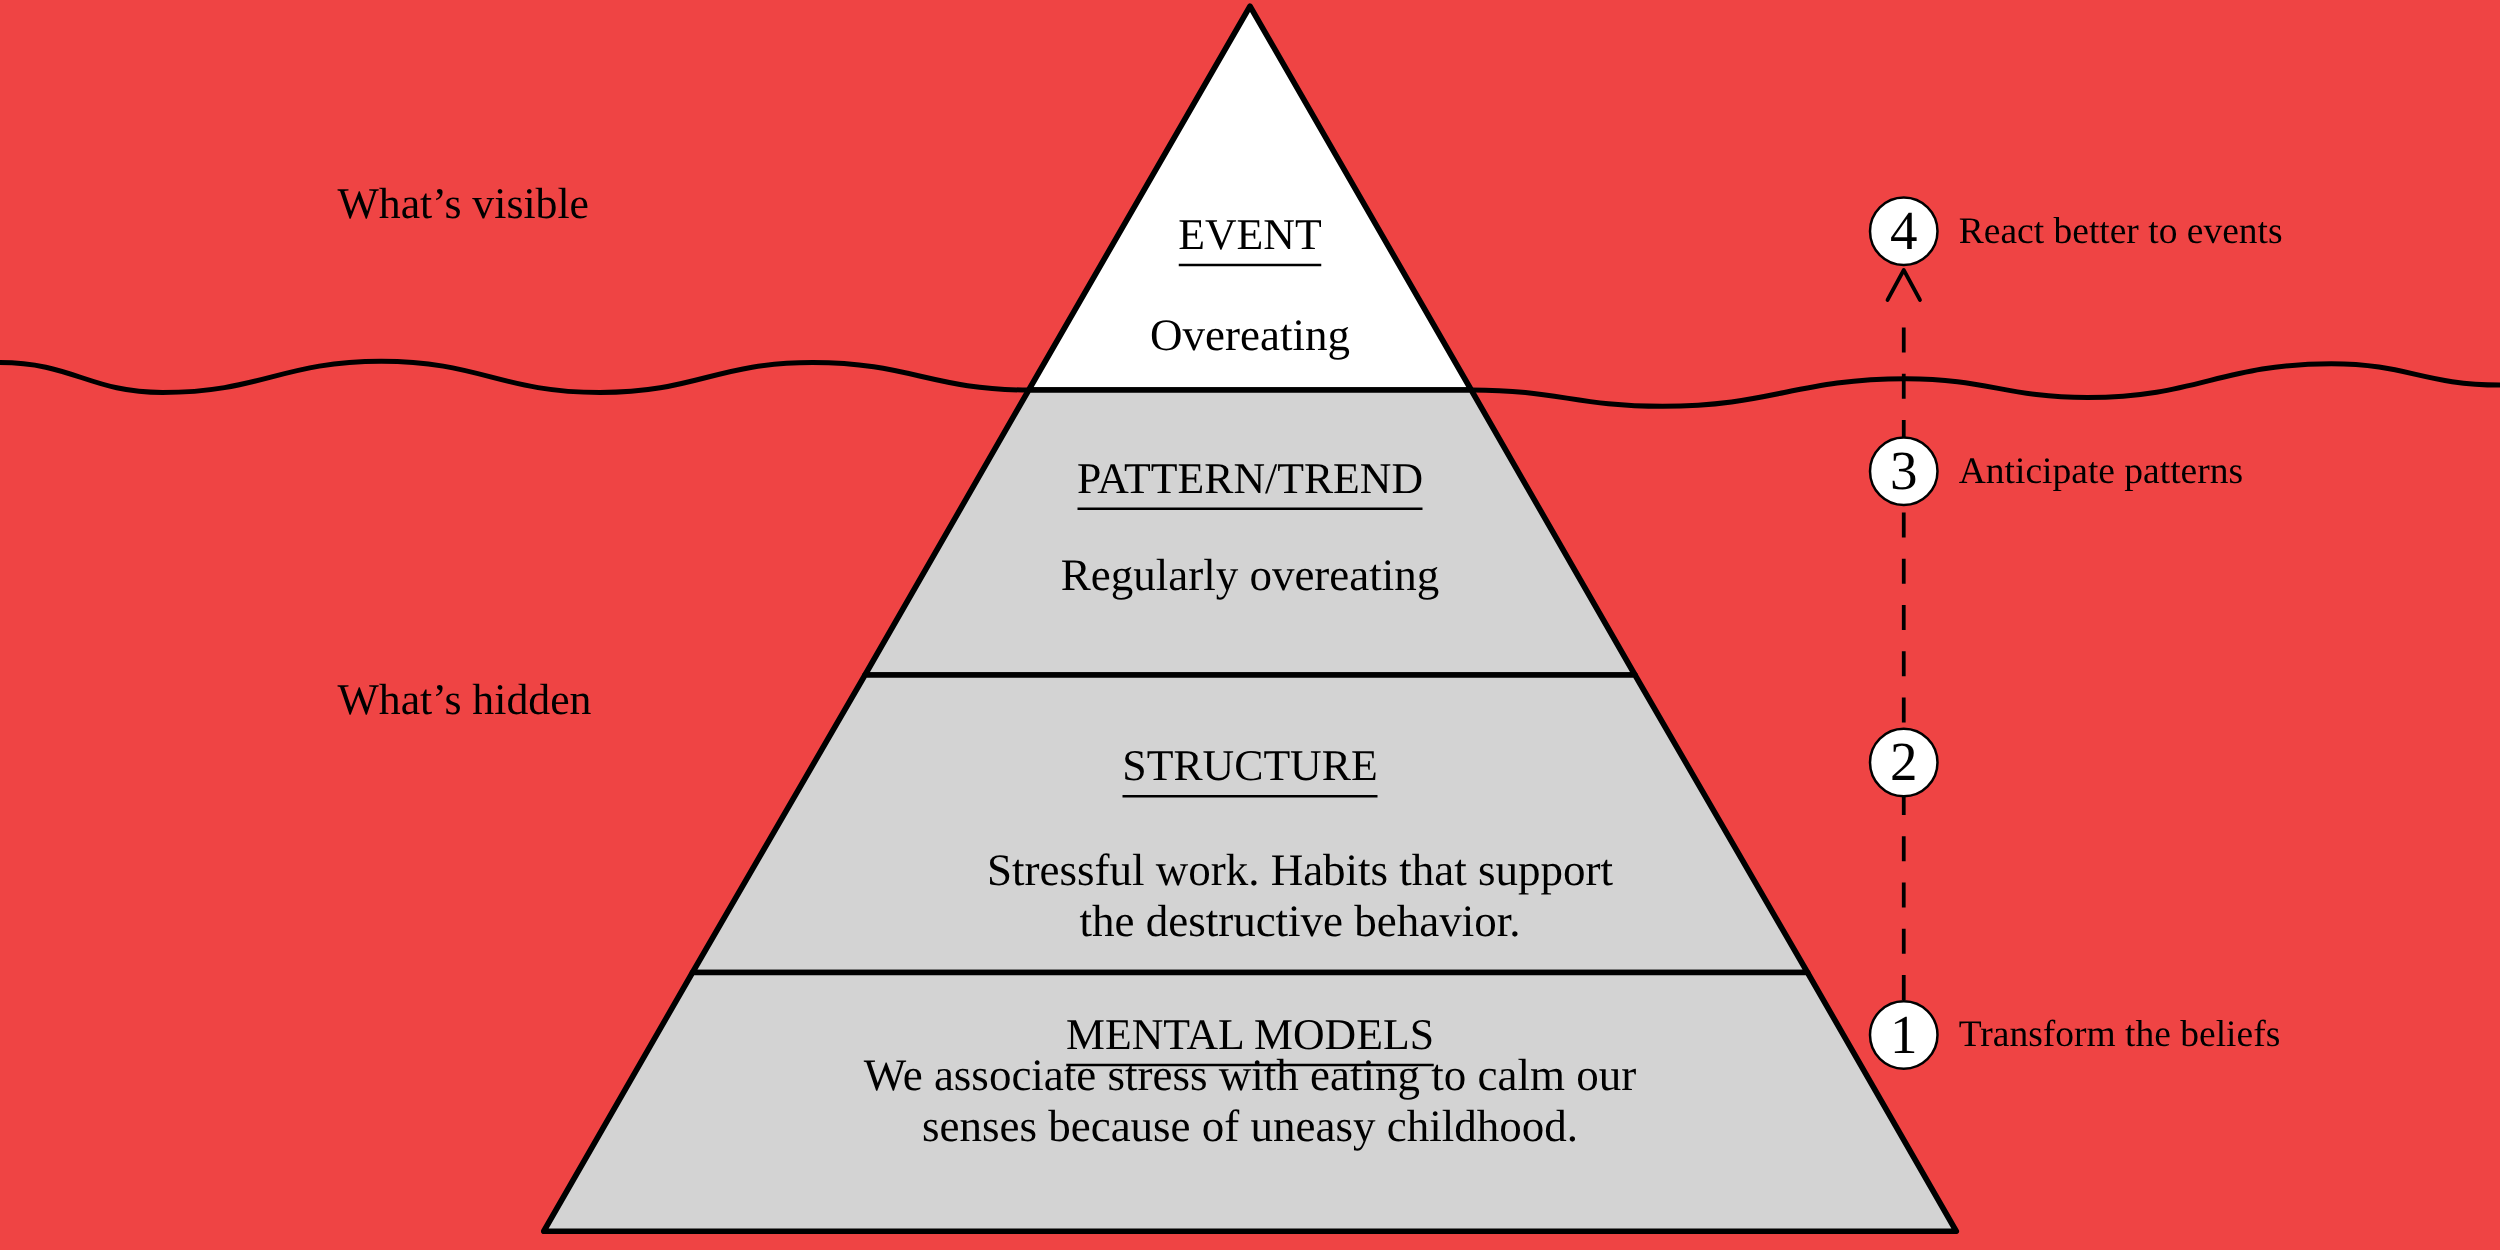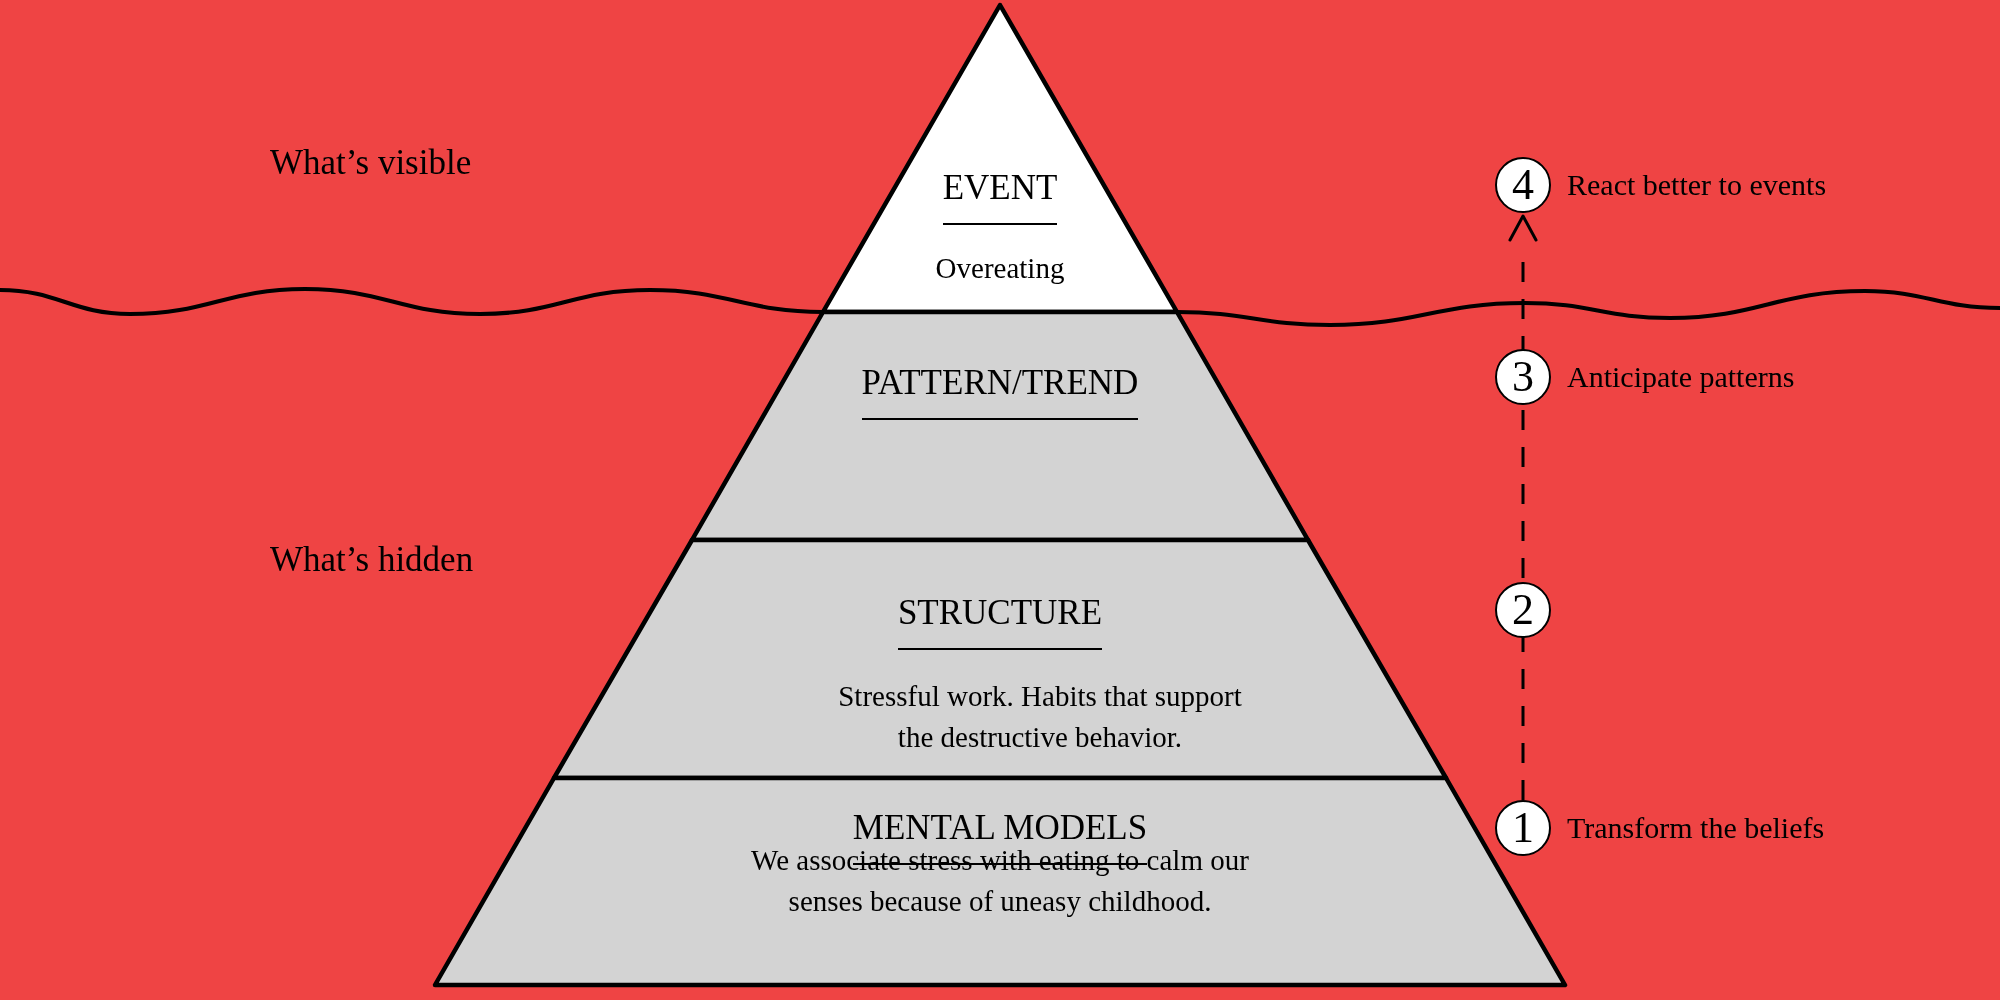--- a/index.html
+++ b/index.html
@@ -36,24 +36,24 @@
     text-align: center;
     color: #000000;
   }
   .pyr-title {
     font-size: 35px;
     line-height: 40px;
   }
   .pyr-title .u {
     display: inline-block;
     border-bottom: 2.5px solid #000000;
-    padding-bottom: 15px;
+    padding-bottom: 3px;
   }
   .pyr-body {
-    font-size: 29px;
+    font-size: 36px;
     line-height: 41px;
     white-space: pre-line;
   }
   .lev-row {
     position: absolute;
     left: 1495px;
     height: 56px;
     display: flex;
     align-items: center;
   }
@@ -113,20 +113,21 @@
   <div class="side-label" style="left:270px; top:539px;text-align:right;">What’s hidden</div>
 
   <div class="pyr-text pyr-title" style="top:168px;">
     <span class="u">EVENT</span>
   </div>
   <div class="pyr-text pyr-body" style="top:248px;">Overeating</div>
 
   <div class="pyr-text pyr-title" style="top:363px;">
     <span class="u">PATTERN/TREND</span>
   </div>
+  <div class="pyr-text pyr-body" style="top:440px;">Regularly overeating</div>
 
   <div class="pyr-text pyr-title" style="top:593px;">
     <span class="u">STRUCTURE</span>
   </div>
   <div class="pyr-text pyr-body" style="top:676px;padding-left:40px;">Stressful work. Habits that support
 the destructive behavior.</div>
 
   <div class="pyr-text pyr-title" style="top:808px;">
     <span class="u">MENTAL MODELS</span>
   </div>

